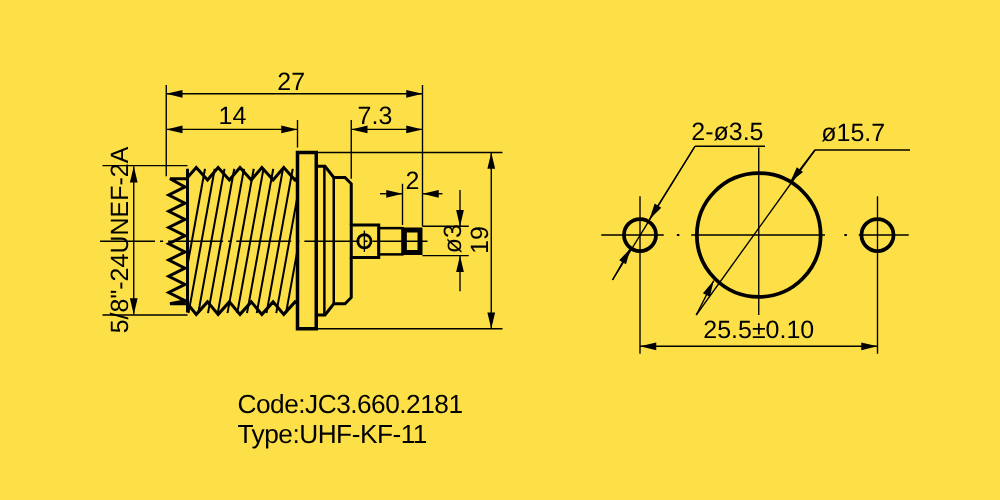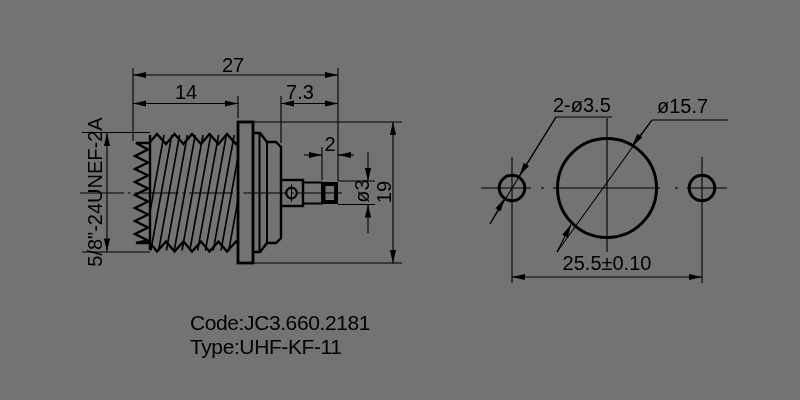--- a/index.html
+++ b/index.html
@@ -1,16 +1,16 @@
 <!DOCTYPE html>
 <html><head>
 <meta charset="utf-8">
 <style>
   html,body{margin:0;padding:0;background:#fff;}
-  .canvas{position:relative;width:800px;height:400px;background:#737373;overflow:hidden;}
+  .canvas{position:relative;width:800px;height:400px;background:#fde047;overflow:hidden;}
   svg{display:block;}
   text{font-family:"Liberation Sans","DejaVu Sans",sans-serif;fill:#000;}
   .dim-txt{font-size:20px;}
   .note-txt{font-size:21px;letter-spacing:-0.4px;}
   .thin{stroke:#000;stroke-width:1.1;fill:none;}
   .thick{stroke:#000;stroke-width:2.4;fill:none;}
   .xthick{stroke:#000;stroke-width:2.8;fill:none;}
   .med{stroke:#000;stroke-width:2;fill:none;}
   .hatch{stroke:#000;stroke-width:1.6;fill:none;}
 </style>

